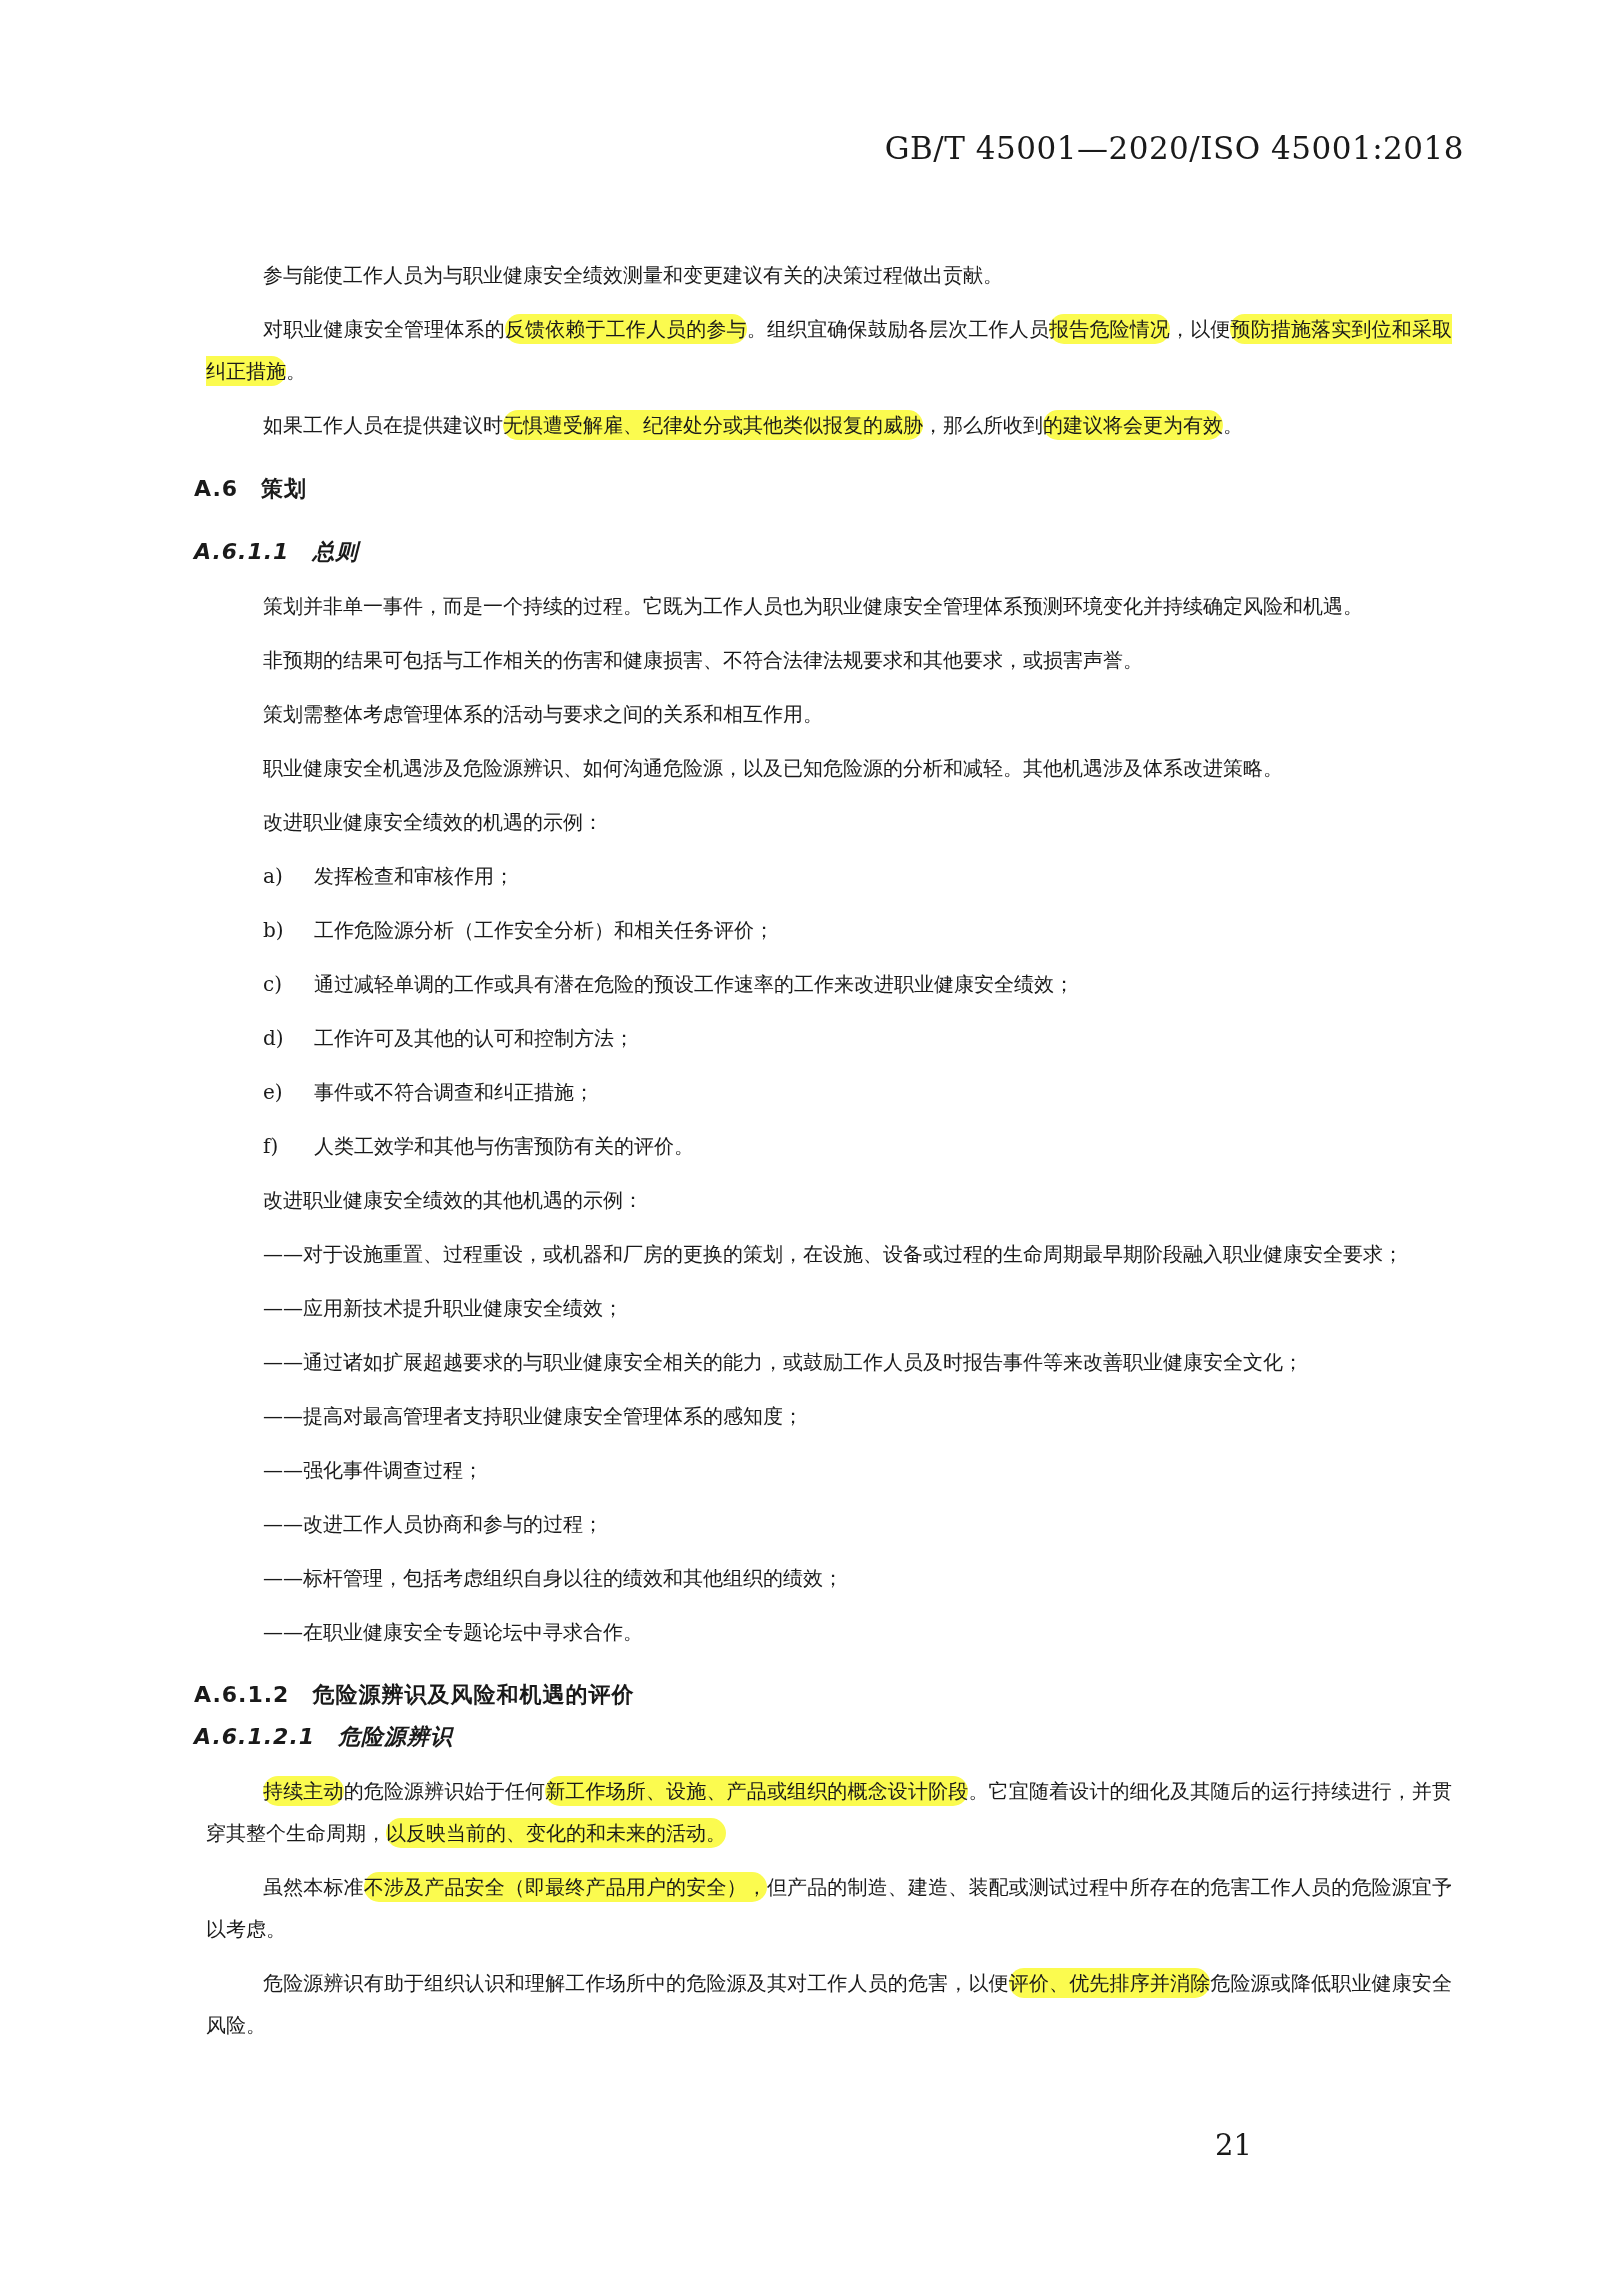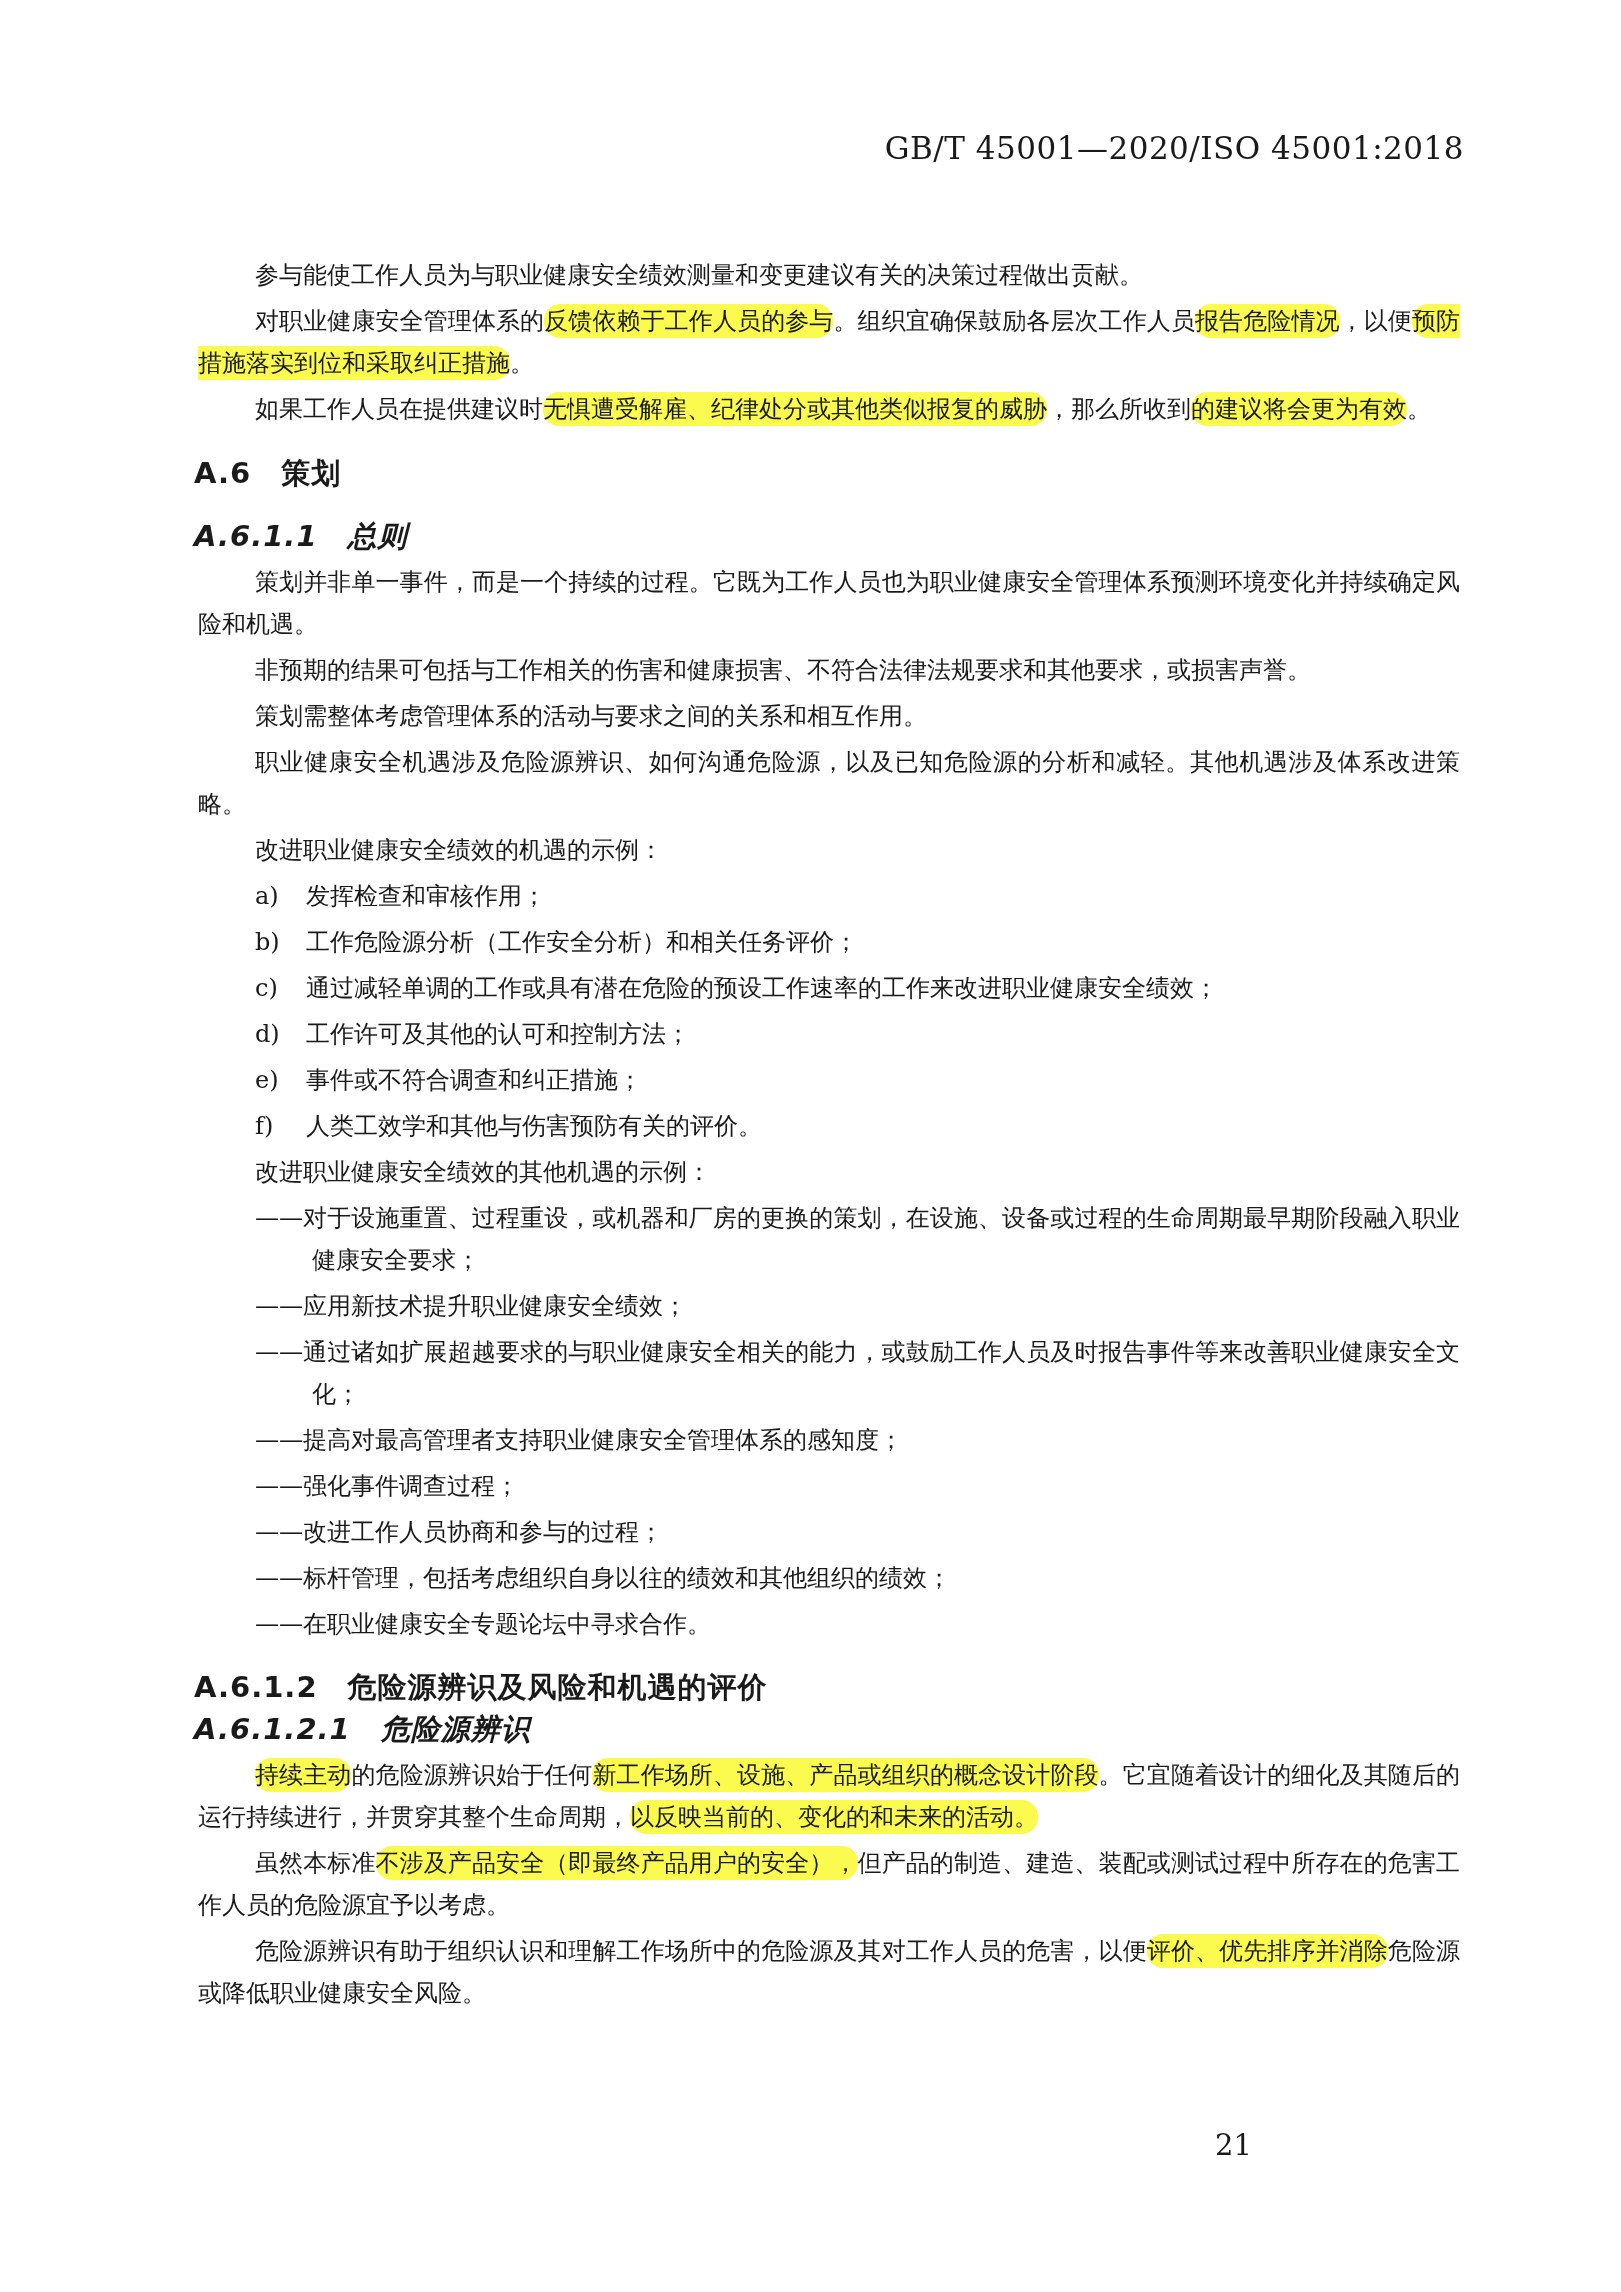--- a/index.html
+++ b/index.html
@@ -13,26 +13,26 @@
     -webkit-font-smoothing: antialiased;
   }
   .page { position: relative; width: 1407px; height: 2293px; padding-top: 129px; box-sizing: border-box; }
   .content { margin-left: 194px; width: 1270px; }
   .doc-header {
     text-align: right;
     font-size: 31px; line-height: 39px;
     letter-spacing: 0.5px;
     margin: 0 0 86px 0;
   }
-  .blocks p { margin: 4px; font-size: 24px; line-height: 42px; text-align: justify; }
+  .blocks p { margin: 12px; font-size: 20px; line-height: 42px; text-align: justify; }
   .para { text-indent: 57px; }
   .heading {
     font-family: "DejaVu Sans", "Liberation Sans", sans-serif;
     font-weight: bold;
-    font-size: 29px; line-height: 42px;
+    font-size: 22px; line-height: 42px;
     letter-spacing: 1px;
   }
   .h2 { margin: 21.6px 0 21.6px 0; }
   .h3 { margin: 20.6px 0 0 0; }
   .h4 { margin: 0; font-style: italic; }
   .letter-item { position: relative; padding-left: 108px; }
   .letter-marker { position: absolute; left: 57px; top: 0; }
   .dash-item { padding-left: 114px; text-indent: -57px; }
   .dash-marker { letter-spacing: 0; }
   .hl { background: var(--hl-color, #fbfb4f); padding: 2.9px 0; border-radius: 16px; }

